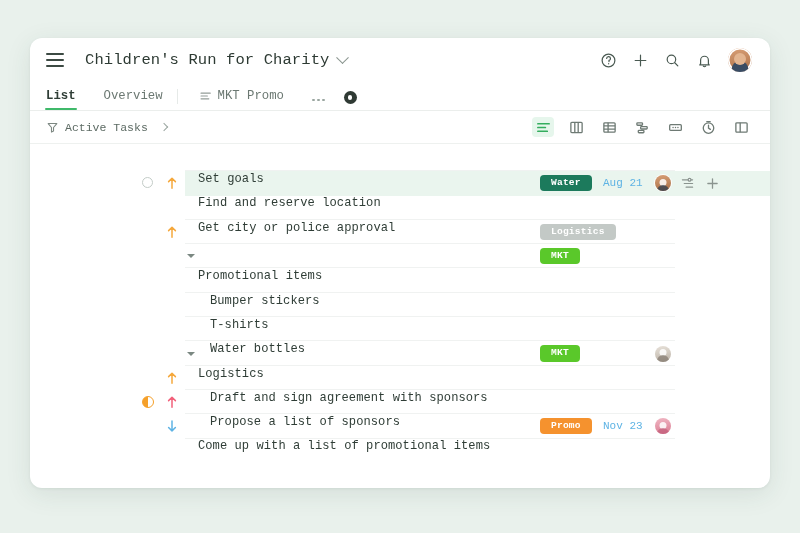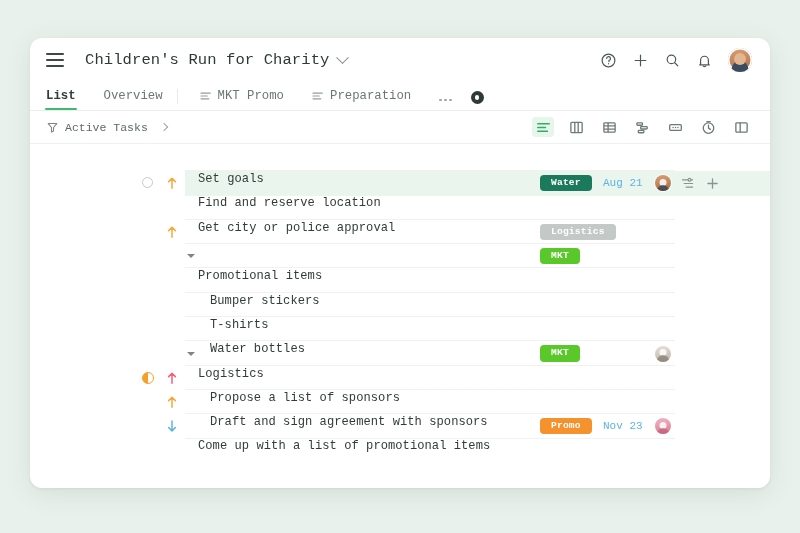--- a/index.html
+++ b/index.html
@@ -254,28 +254,20 @@
         <span>Overview</span>
       </div>
       <div class="tab-sep"></div>
       <div class="tab">
         <span class="tico">
           <svg viewBox="0 0 16 14" fill="none" stroke="currentColor" stroke-width="1.5" stroke-linecap="round">
             <path d="M1 3h13M1 7h9M1 11h11"></path>
           </svg>
         </span>
         <span>MKT Promo</span>
-      </div>
-      <div class="tab">
-        <span class="tico">
-          <svg viewBox="0 0 16 14" fill="none" stroke="currentColor" stroke-width="1.5" stroke-linecap="round">
-            <path d="M1 3h13M1 7h9M1 11h11"></path>
-          </svg>
-        </span>
-        <span>Preparation</span>
       </div>
       <div class="tab-dots">
         <i></i>
           <i></i>
           <i></i>
       </div>
       <div class="rec-dot">
           <i></i>
         </div>
     </div>
@@ -424,37 +416,37 @@
           <div class="r-right">
             <span class="tag" style="background:#5ac82a">MKT</span>
             <span class="ravatar a2">
               <i></i>
               <b></b>
             </span>
           </div>
         </div>
         <div class="row">
           <div class="sep"></div>
+          <div class="c-prio">
+            <svg viewBox="0 0 12 14" fill="none" stroke="#f5a83c" stroke-width="1.5" stroke-linecap="round" stroke-linejoin="round">
+              <path d="M6 12.3V2.4M2.6 5.6L6 2.2l3.4 3.4"></path>
+            </svg>
+          </div>
+          <div class="r-title" style="position:absolute;left:180px">Draft and sign agreement with sponsors</div>
+          <div class="r-right"></div>
+        </div>
+        <div class="row">
+          <div class="sep"></div>
           <div class="c-prog"></div>
           <div class="c-prio">
             <svg viewBox="0 0 12 14" fill="none" stroke="#f2607a" stroke-width="1.5" stroke-linecap="round" stroke-linejoin="round">
               <path d="M6 12.3V2.4M2.6 5.6L6 2.2l3.4 3.4"></path>
             </svg>
           </div>
           <div class="r-title" style="position:absolute;left:180px">Propose a list of sponsors</div>
-          <div class="r-right"></div>
-        </div>
-        <div class="row">
-          <div class="sep"></div>
-          <div class="c-prio">
-            <svg viewBox="0 0 12 14" fill="none" stroke="#f5a83c" stroke-width="1.5" stroke-linecap="round" stroke-linejoin="round">
-              <path d="M6 12.3V2.4M2.6 5.6L6 2.2l3.4 3.4"></path>
-            </svg>
-          </div>
-          <div class="r-title" style="position:absolute;left:180px">Draft and sign agreement with sponsors</div>
           <div class="r-right"></div>
         </div>
         <div class="row">
           <div class="sep"></div>
           <div class="c-prio">
             <svg viewBox="0 0 12 14" fill="none" stroke="#5eb3e4" stroke-width="1.5" stroke-linecap="round" stroke-linejoin="round">
               <path d="M6 2v9.9M2.6 8.5L6 11.9l3.4-3.4"></path>
             </svg>
           </div>
           <div class="r-title" style="position:absolute;left:168px">Come up with a list of promotional items</div>

